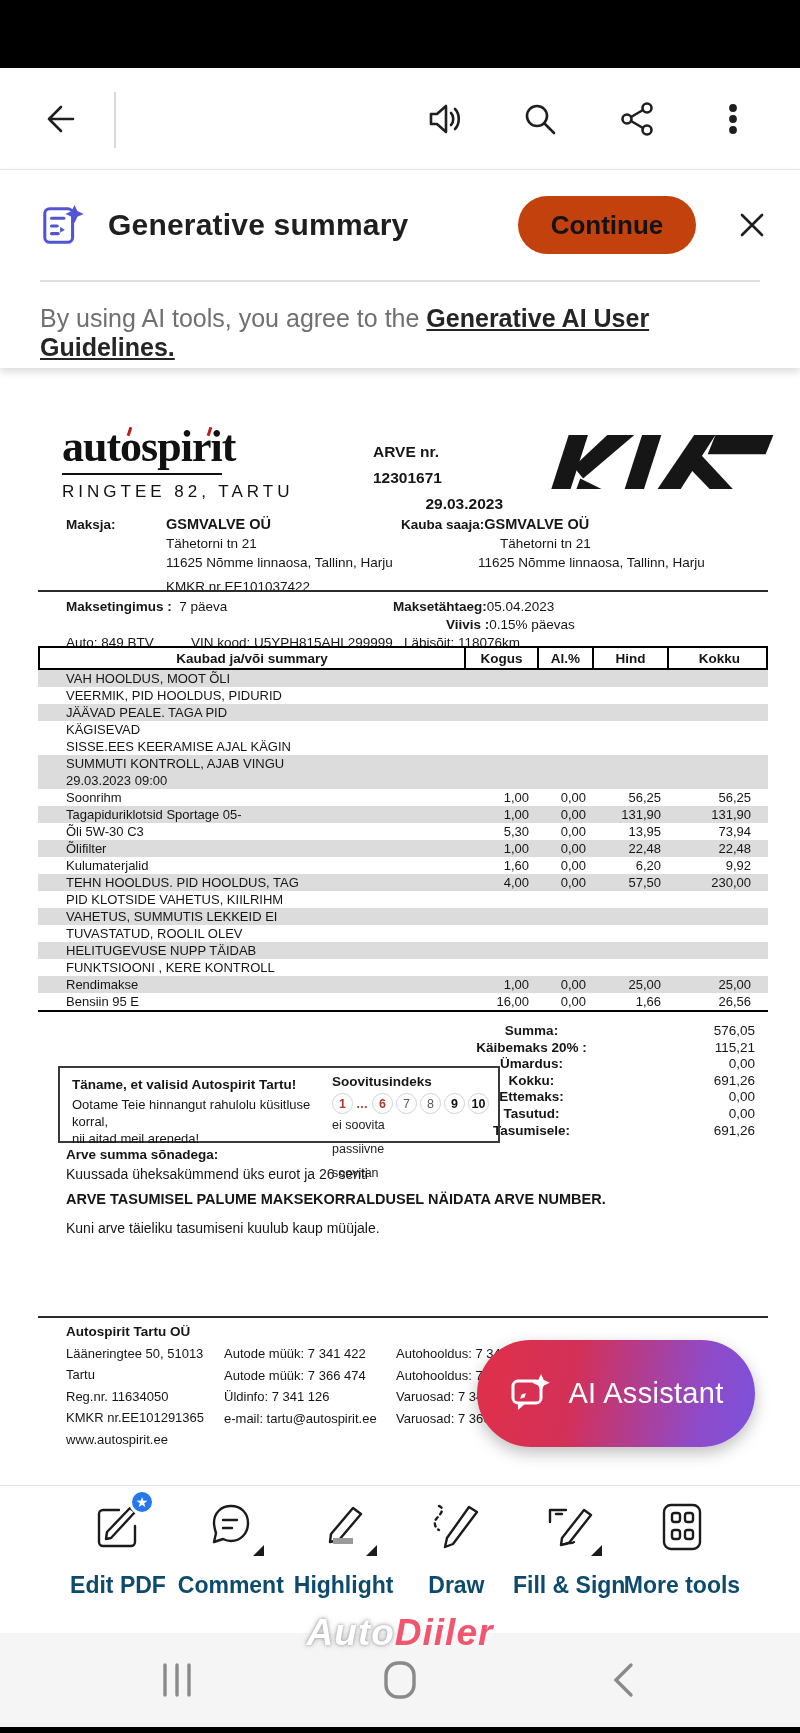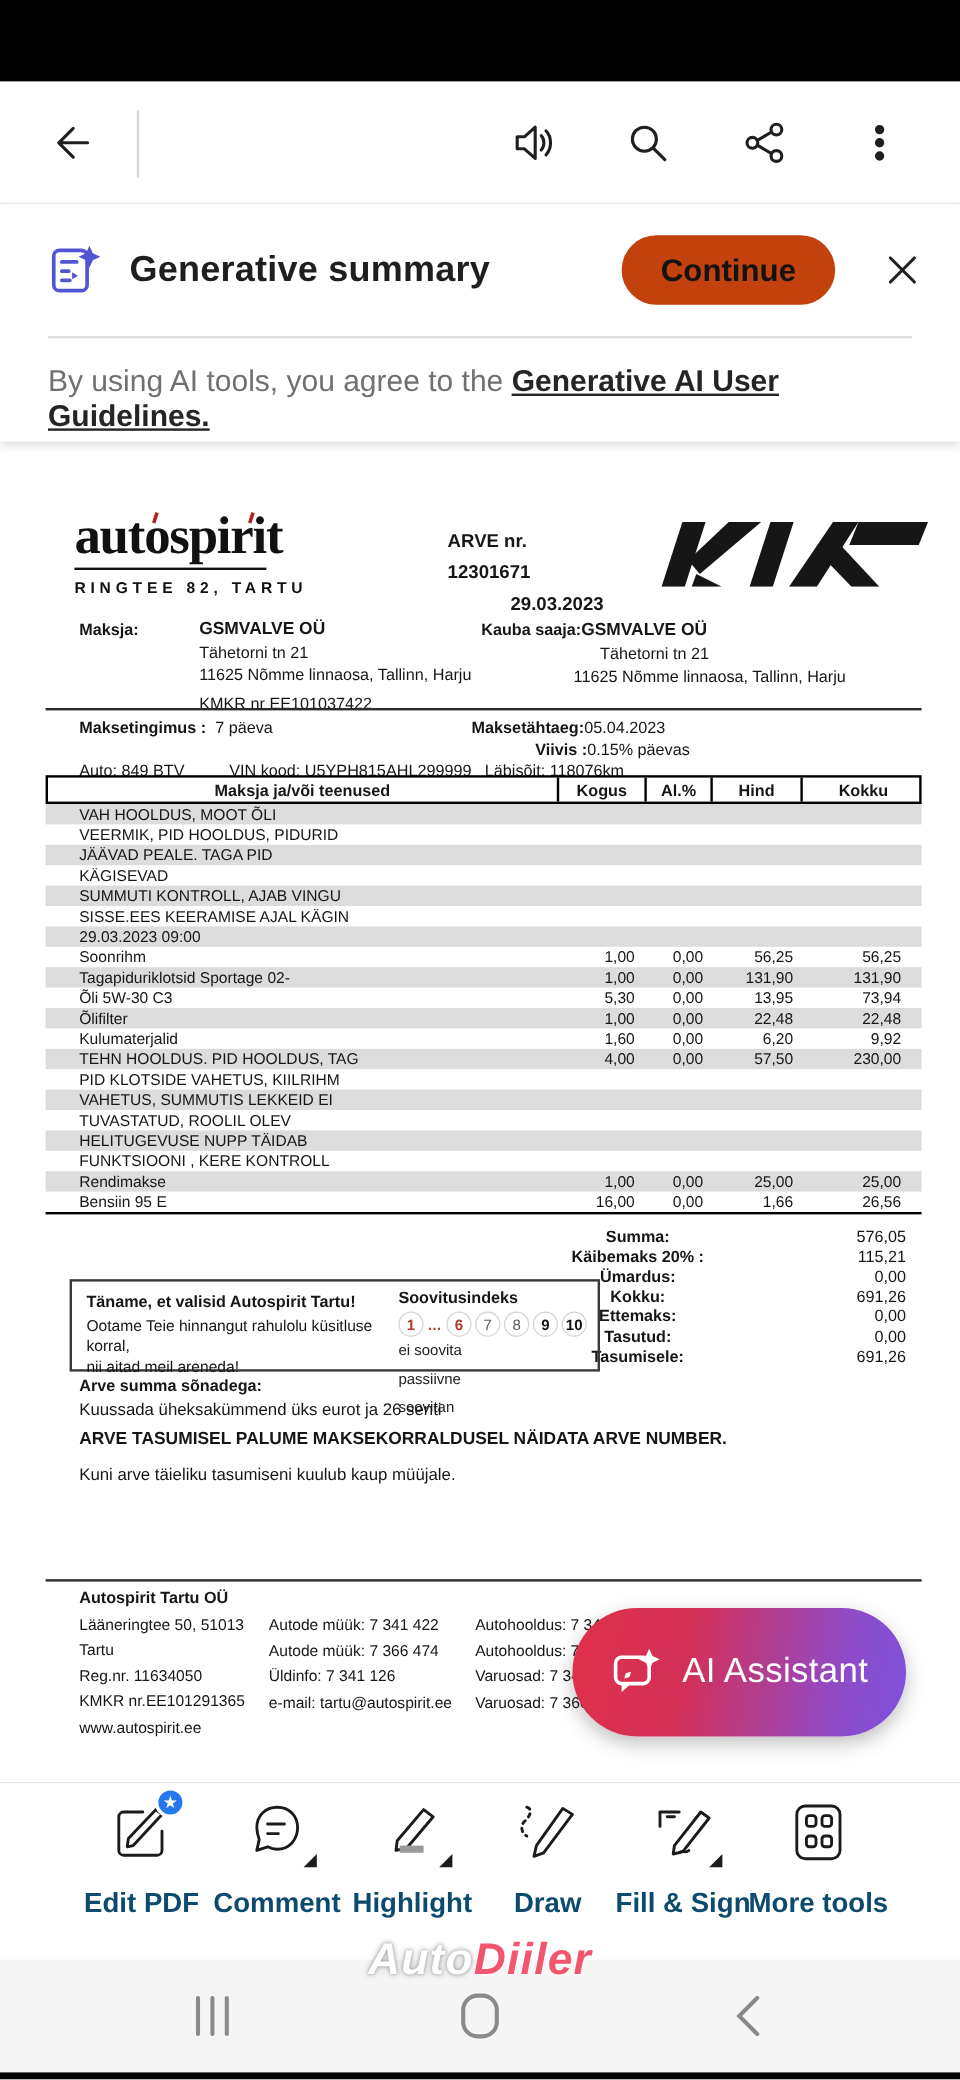--- a/index.html
+++ b/index.html
@@ -26,21 +26,21 @@
   .banner-disclaimer { padding:22px 40px 0 40px; font-size:25px; color:#707070; }
   .banner-disclaimer b { color:#252525; text-decoration:underline; font-weight:700; }
 
   
   .doc { position:absolute; top:375px; left:0; width:800px; height:1110px; background:#fff; color:#161616; }
   .abs { position:absolute; }
 
   .logo-text { font-family:"Liberation Serif", serif; font-size:44px; font-weight:600; letter-spacing:-1px; color:#111; line-height:1; position:relative; }
   .logo-tick { position:absolute; width:3px; height:9px; background:#b22222; transform:rotate(18deg); }
   .logo-underline { width:160px; border-top:2.5px solid #111; margin-top:4px; }
-  .logo-sub { margin-top:7px; font-size:13px; font-weight:700; letter-spacing:4px; color:#111; }
+  .logo-sub { margin-top:7px; font-size:17px; font-weight:400; letter-spacing:4px; color:#111; }
 
   .arve-block { font-size:15.5px; font-weight:700; line-height:26px; width:130px; }
   .arve-date { text-align:right; }
 
   .kia-logo svg { fill:#161616; }
 
   .party { font-size:13.5px; line-height:19px; }
   .party .name { font-weight:700; font-size:14.5px; }
   .payer-grid { display:grid; grid-template-columns:100px auto; }
   .lbl { font-weight:700; }
@@ -225,21 +225,21 @@
   <div class="abs small" style="left:66px; top:224px;"><span class="lbl">Maksetingimus :</span>&nbsp;&nbsp;<span>7 päeva</span></div>
   <div class="abs small" style="left:393px; top:224px;"><span class="lbl">Maksetähtaeg:</span><span>05.04.2023</span></div>
   <div class="abs small" style="left:446px; top:242px;"><span class="lbl">Viivis :</span><span>0.15% päevas</span></div>
 
   <div class="abs small" style="left:66px; top:260px;">Auto: 849 BTV</div>
   <div class="abs small" style="left:191px; top:260px;">VIN kood: U5YPH815AHL299999</div>
   <div class="abs small" style="left:404px; top:260px;">Läbisõit: 118076km</div>
 
   <div class="abs inv-table" style="left:38px; top:271px;">
     <div class="thead">
-      <div>Maksja ja/või teenused</div>
+      <div>Kaubad ja/või summary</div>
       <div>Kogus</div>
       <div>Al.%</div>
       <div>Hind</div>
       <div>Kokku</div>
     </div>
     <div class="tbody" id="tbody">
         <div class="trow alt">
           <div class="c0">VAH HOOLDUS, MOOT ÕLI</div>
           <div class="c1 num"></div>
           <div class="c2 num"></div>
@@ -260,50 +260,50 @@
           <div class="c3 num"></div>
           <div class="c4 num"></div>
         </div>
         <div class="trow">
           <div class="c0">KÄGISEVAD</div>
           <div class="c1 num"></div>
           <div class="c2 num"></div>
           <div class="c3 num"></div>
           <div class="c4 num"></div>
         </div>
+        <div class="trow">
+          <div class="c0">SISSE.EES KEERAMISE AJAL KÄGIN</div>
+          <div class="c1 num"></div>
+          <div class="c2 num"></div>
+          <div class="c3 num"></div>
+          <div class="c4 num"></div>
+        </div>
         <div class="trow alt">
           <div class="c0">SUMMUTI KONTROLL, AJAB VINGU</div>
-          <div class="c1 num"></div>
-          <div class="c2 num"></div>
-          <div class="c3 num"></div>
-          <div class="c4 num"></div>
-        </div>
-        <div class="trow">
-          <div class="c0">SISSE.EES KEERAMISE AJAL KÄGIN</div>
           <div class="c1 num"></div>
           <div class="c2 num"></div>
           <div class="c3 num"></div>
           <div class="c4 num"></div>
         </div>
         <div class="trow alt">
           <div class="c0">29.03.2023 09:00</div>
           <div class="c1 num"></div>
           <div class="c2 num"></div>
           <div class="c3 num"></div>
           <div class="c4 num"></div>
         </div>
         <div class="trow">
           <div class="c0">Soonrihm</div>
           <div class="c1 num">1,00</div>
           <div class="c2 num">0,00</div>
           <div class="c3 num">56,25</div>
           <div class="c4 num">56,25</div>
         </div>
         <div class="trow alt">
-          <div class="c0">Tagapiduriklotsid Sportage 02-</div>
+          <div class="c0">Tagapiduriklotsid Sportage 05-</div>
           <div class="c1 num">1,00</div>
           <div class="c2 num">0,00</div>
           <div class="c3 num">131,90</div>
           <div class="c4 num">131,90</div>
         </div>
         <div class="trow">
           <div class="c0">Õli 5W-30 C3</div>
           <div class="c1 num">5,30</div>
           <div class="c2 num">0,00</div>
           <div class="c3 num">13,95</div>

